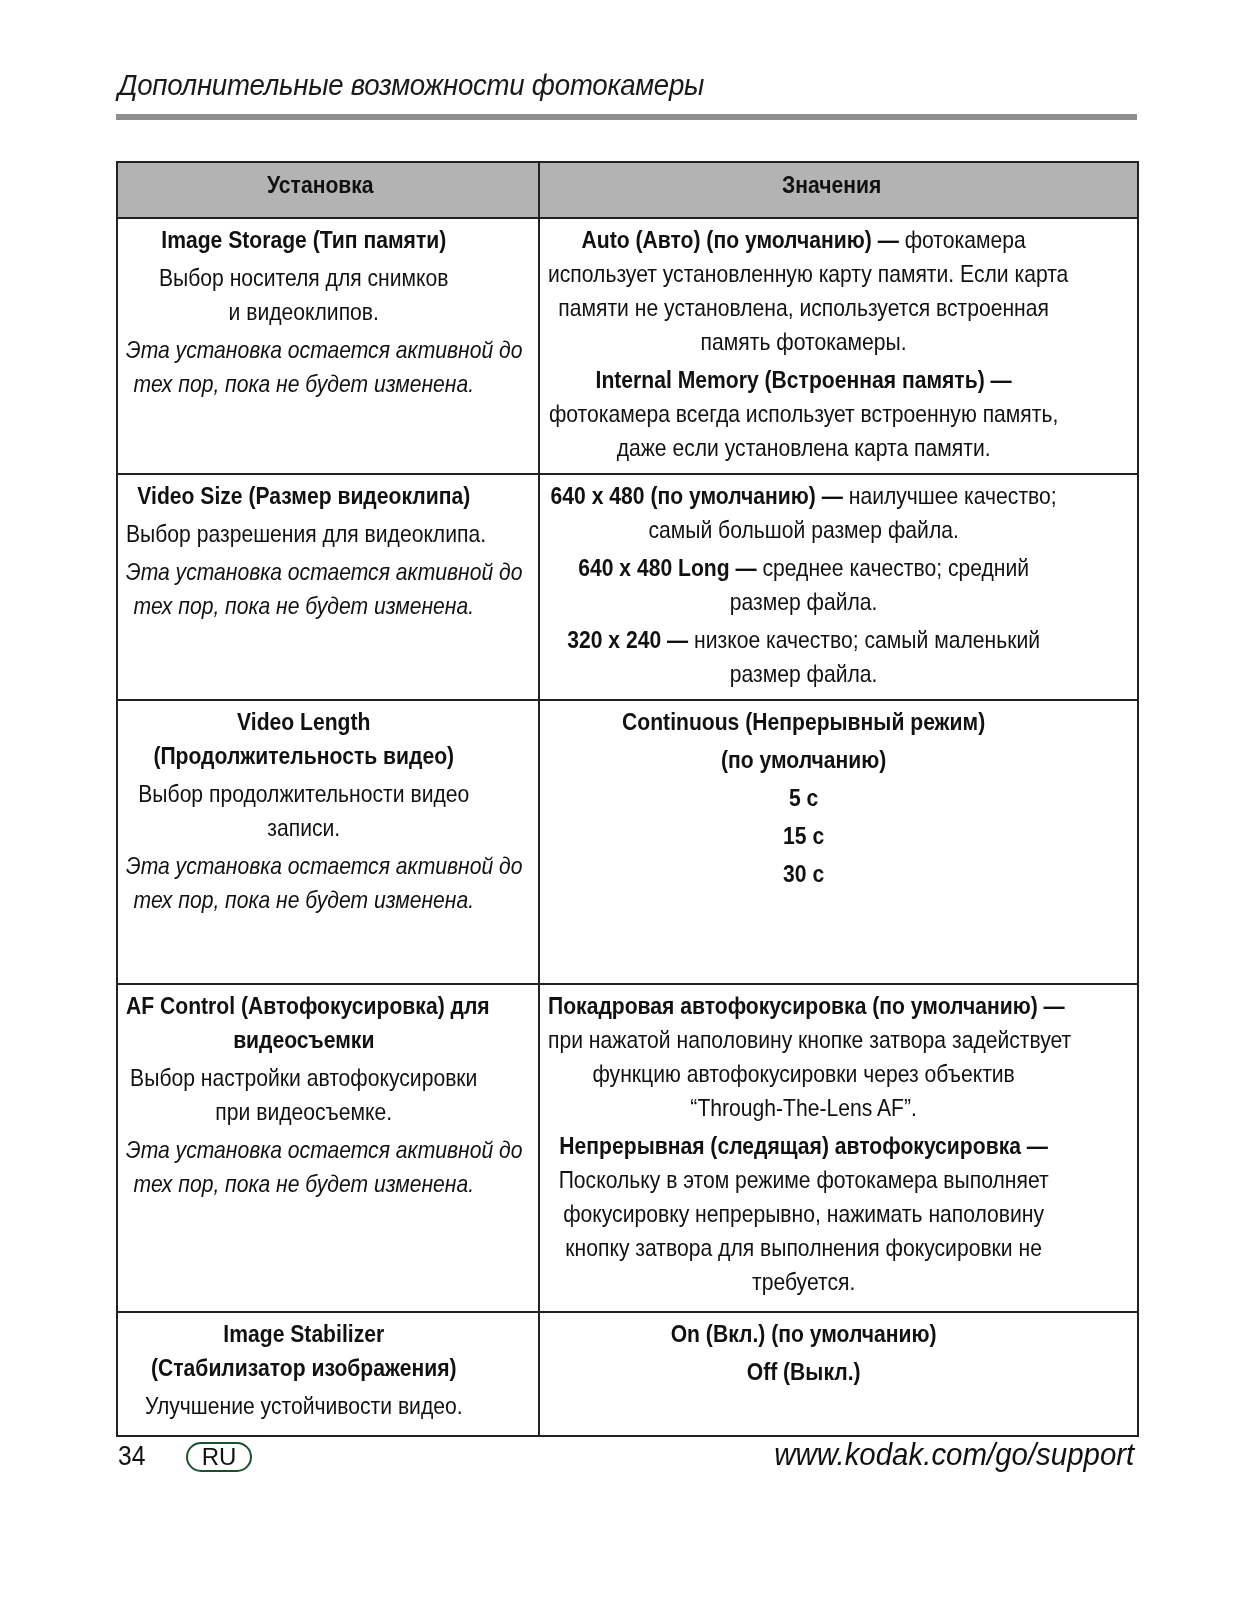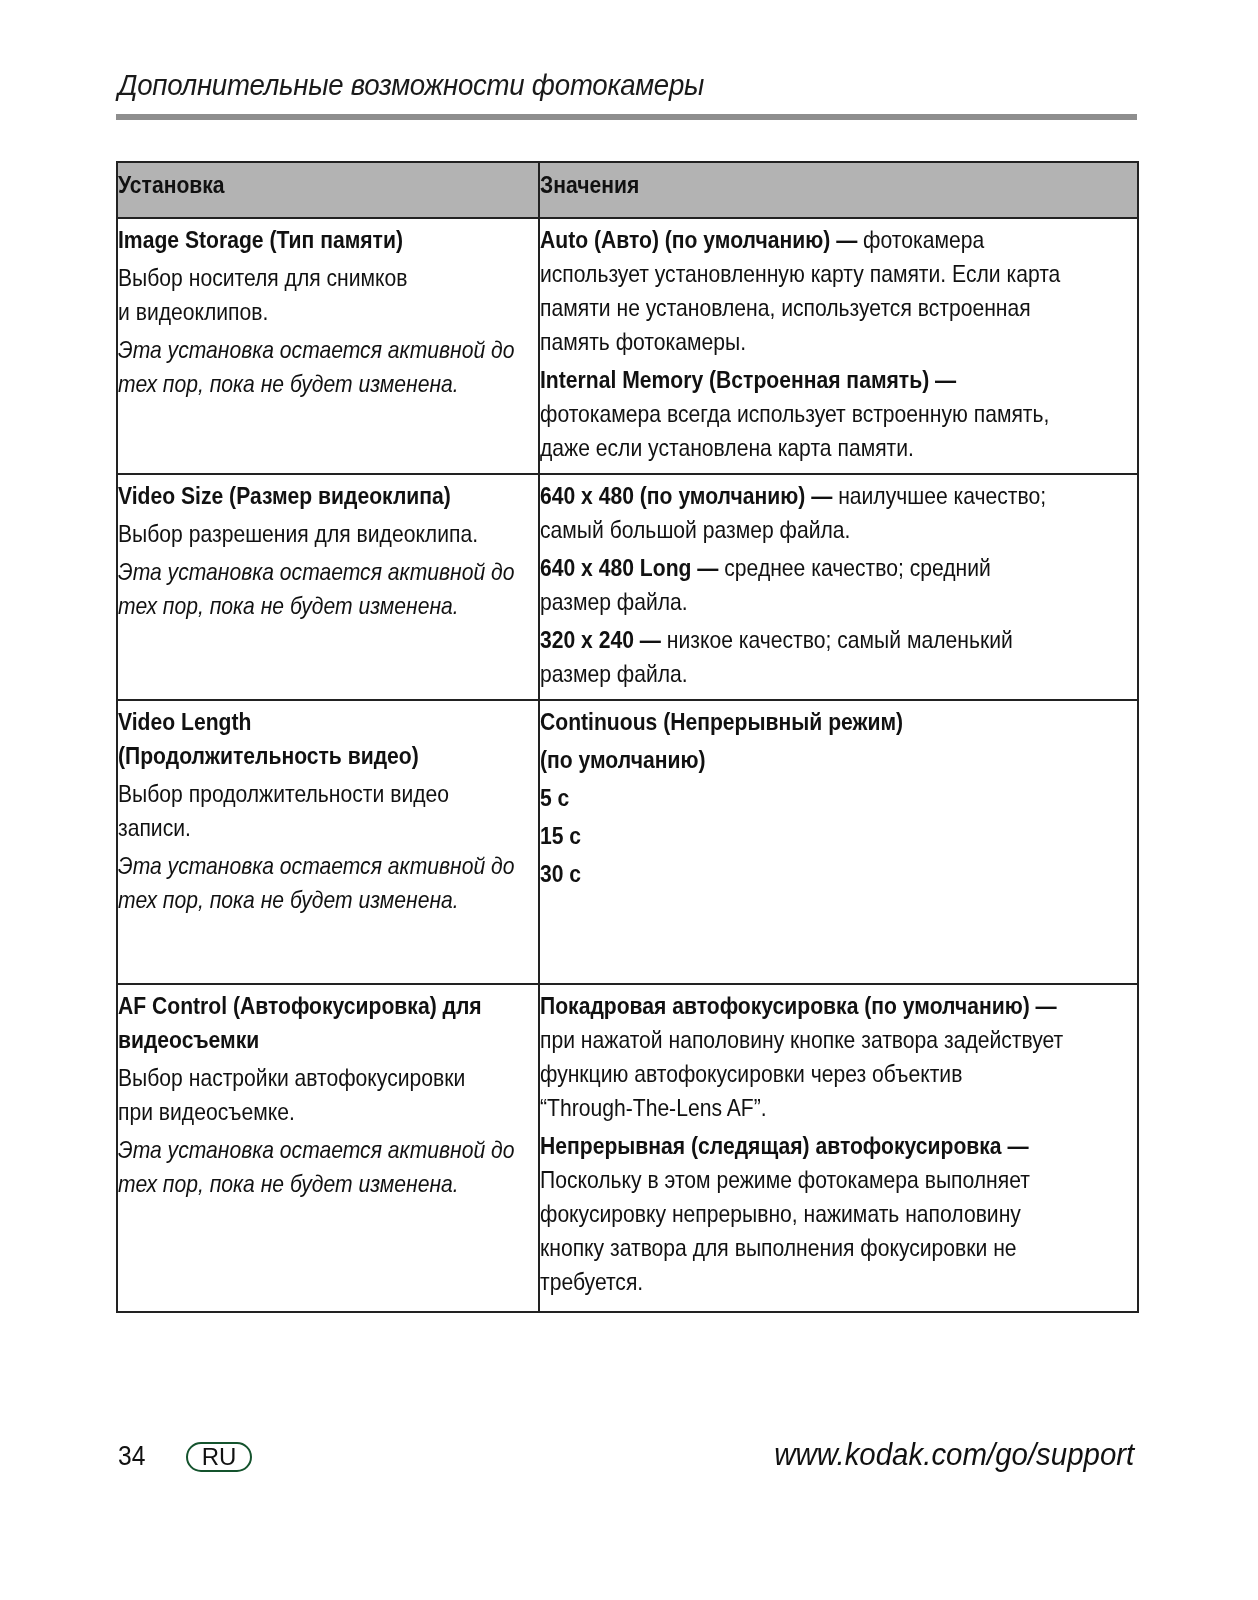--- a/index.html
+++ b/index.html
@@ -15,22 +15,22 @@
   }
   .title-rule {
     position: absolute; left: 116px; top: 114px; width: 1021px; height: 6px;
     background: #8e8e8e;
   }
   table.settings {
     position: absolute; left: 116px; top: 161px; width: 1021px;
     border-collapse: collapse; table-layout: fixed;
   }
   table.settings td, table.settings th {
-    border: 2px solid #222; vertical-align: top; text-align: left;
-    padding: 4px 8px 8px 0;
+    border: 2px solid #222; vertical-align: top; text-align: center;
+    padding: 4px 8px 8px 8px;
   }
   table.settings col.c1 { width: 422px; }
   table.settings col.c2 { width: 599px; }
   th {
     background: #b3b3b3; font-weight: bold; font-size: 24px;
     height: 38px; padding-top: 8px !important;
   }
   .cond { display: inline-block; transform: scaleX(0.88); transform-origin: left center; white-space: nowrap; }
   .line {
     font-size: 24px; line-height: 34px; white-space: nowrap;
@@ -136,18 +136,29 @@
           <div class="line"><span>при нажатой наполовину кнопке затвора задействует</span></div>
           <div class="line"><span>функцию автофокусировки через объектив</span></div>
           <div class="line"><span>“Through-The-Lens AF”.</span></div>
           <div class="line gap"><span class="bold">Непрерывная (следящая) автофокусировка —</span></div>
           <div class="line"><span>Поскольку в этом режиме фотокамера выполняет</span></div>
           <div class="line"><span>фокусировку непрерывно, нажимать наполовину</span></div>
           <div class="line"><span>кнопку затвора для выполнения фокусировки не</span></div>
           <div class="line"><span>требуется.</span></div>
         </td>
       </tr>
+      <tr style="height: 124px;">
+        <td>
+          <div class="line bold">Image Stabilizer</div>
+          <div class="line bold">(Стабилизатор изображения)</div>
+          <div class="line gap">Улучшение устойчивости видео.</div>
+        </td>
+        <td>
+          <div class="line"><span class="bold">On (Вкл.) (по умолчанию)</span></div>
+          <div class="line gap"><span class="bold">Off (Выкл.)</span></div>
+        </td>
+      </tr>
     </tbody>
 </table>
 
 <div class="footer-page">34</div>
 <div class="ru-badge">RU</div>
 <div class="footer-url">www.kodak.com/go/support</div>
 
 </body></html>

